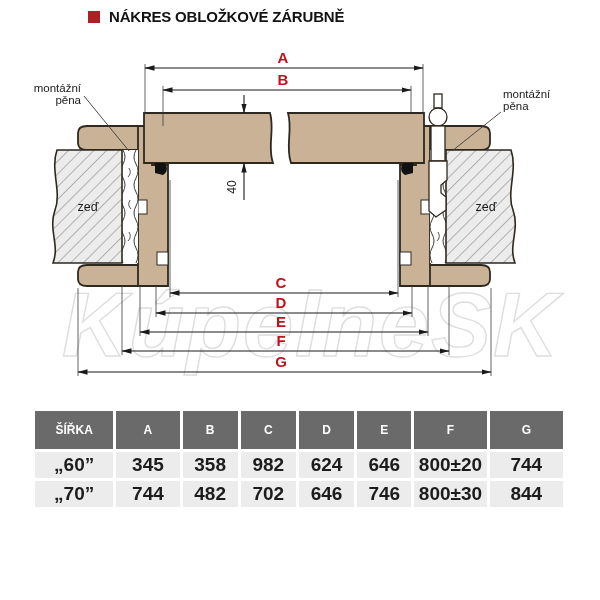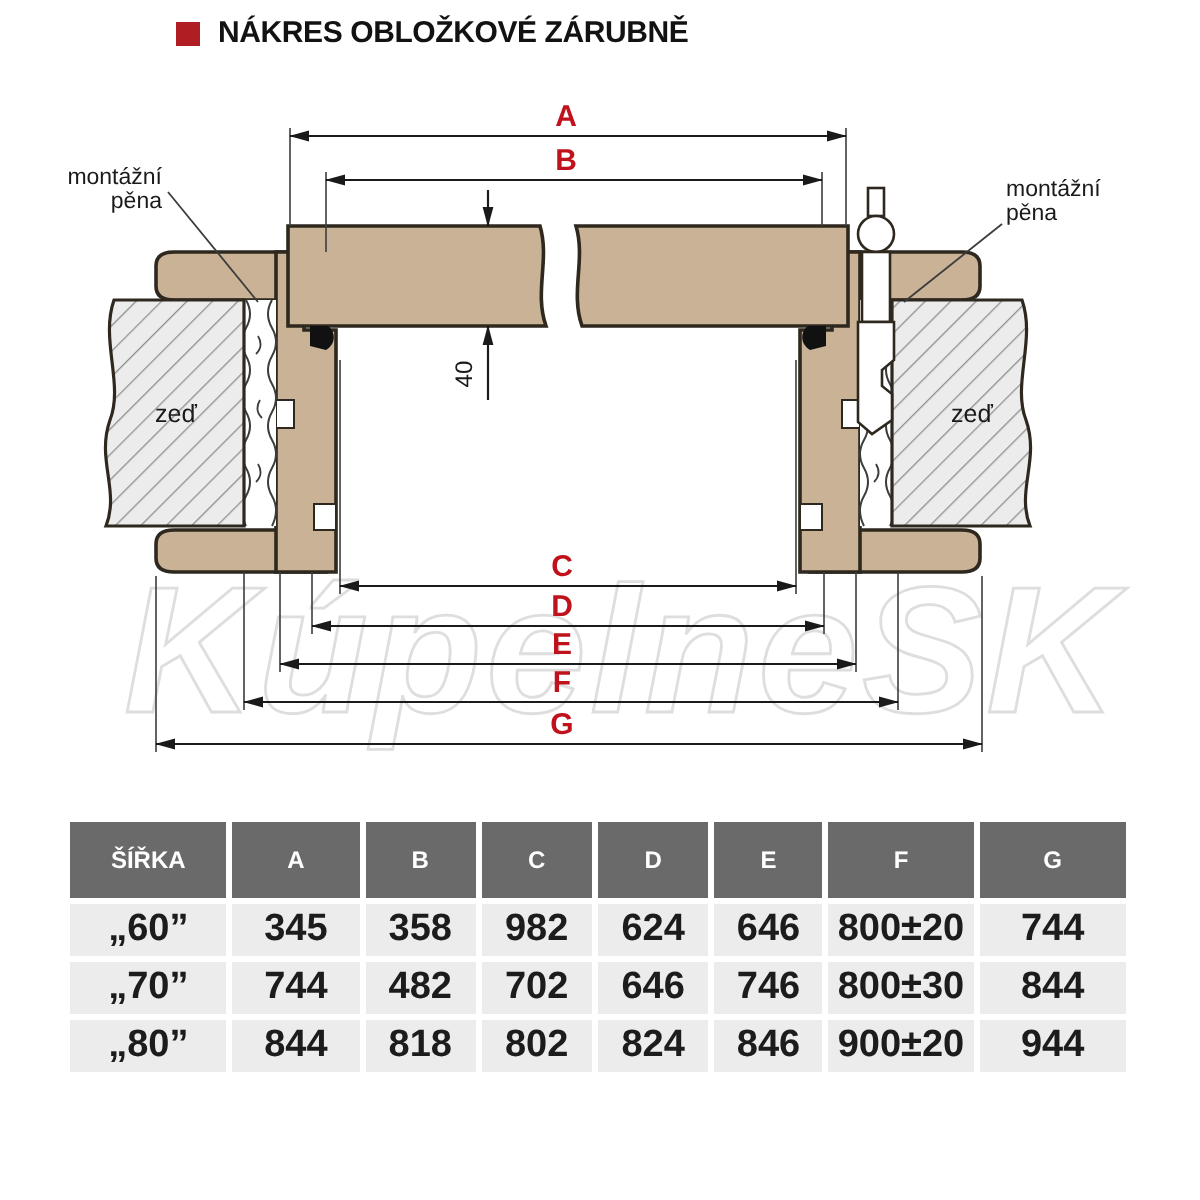--- a/index.html
+++ b/index.html
@@ -189,24 +189,14 @@
       <tr>
         <td>„70”</td>
         <td>744</td>
         <td>482</td>
         <td>702</td>
         <td>646</td>
         <td>746</td>
         <td>800±30</td>
         <td>844</td>
       </tr>
-      <tr>
-        <td>„80”</td>
-        <td>844</td>
-        <td>818</td>
-        <td>802</td>
-        <td>824</td>
-        <td>846</td>
-        <td>900±20</td>
-        <td>944</td>
-      </tr>
     </tbody>
 </table>
 
 </body></html>

